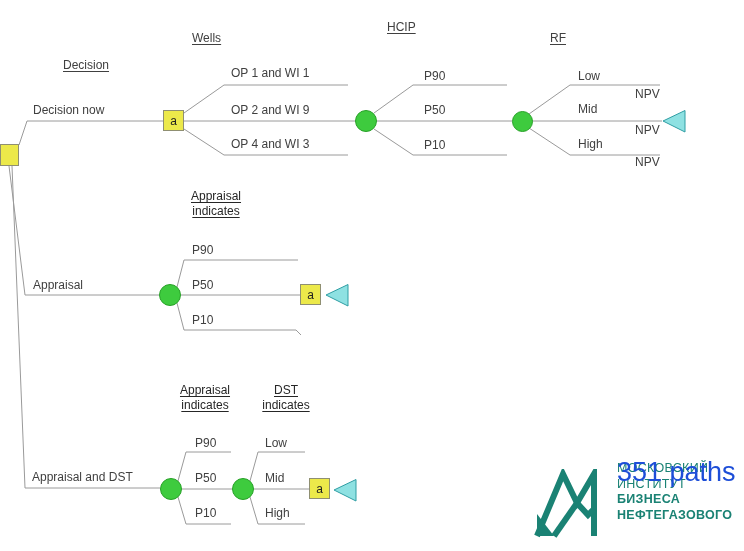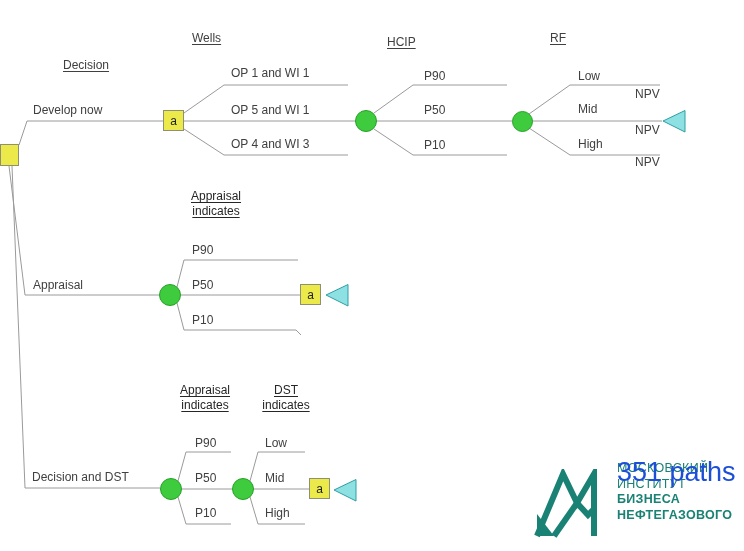--- a/index.html
+++ b/index.html
@@ -73,42 +73,42 @@
       <path d="M 178,497 L 186,524 L 231,524"></path>
 
       <path d="M 250,481 L 258,452 L 305,452"></path>
       <path d="M 254,489 L 309,489"></path>
       <path d="M 250,497 L 258,524 L 305,524"></path>
     </g>
   </svg>
 
   <div class="lbl hdr" style="left:63px;top:59px">Decision</div>
   <div class="lbl hdr" style="left:192px;top:32px">Wells</div>
-  <div class="lbl hdr" style="left:387px;top:36px">HCIP</div>
+  <div class="lbl hdr" style="left:387px;top:21px">HCIP</div>
   <div class="lbl hdr" style="left:550px;top:32px">RF</div>
 
   <div class="hdr2" style="left:186px;top:189px;width:60px">
     <div>Appraisal</div>
     <div>indicates</div>
   </div>
   <div class="hdr2" style="left:175px;top:383px;width:60px">
     <div>Appraisal</div>
     <div>indicates</div>
   </div>
   <div class="hdr2" style="left:255px;top:383px;width:62px">
     <div>DST</div>
     <div>indicates</div>
   </div>
 
-  <div class="lbl" style="left:33px;top:104px">Develop now</div>
+  <div class="lbl" style="left:33px;top:104px">Decision now</div>
   <div class="lbl" style="left:33px;top:279px">Appraisal</div>
-  <div class="lbl" style="left:32px;top:471px">Decision and DST</div>
+  <div class="lbl" style="left:32px;top:471px">Appraisal and DST</div>
 
   <div class="lbl" style="left:231px;top:67px">OP 1 and WI 1</div>
-  <div class="lbl" style="left:231px;top:104px">OP 5 and WI 1</div>
+  <div class="lbl" style="left:231px;top:104px">OP 2 and WI 9</div>
   <div class="lbl" style="left:231px;top:138px">OP 4 and WI 3</div>
 
   <div class="lbl" style="left:424px;top:70px">P90</div>
   <div class="lbl" style="left:424px;top:104px">P50</div>
   <div class="lbl" style="left:424px;top:139px">P10</div>
 
   <div class="lbl" style="left:578px;top:70px">Low</div>
   <div class="lbl" style="left:578px;top:103px">Mid</div>
   <div class="lbl" style="left:578px;top:138px">High</div>
   <div class="lbl" style="left:635px;top:88px">NPV</div>

